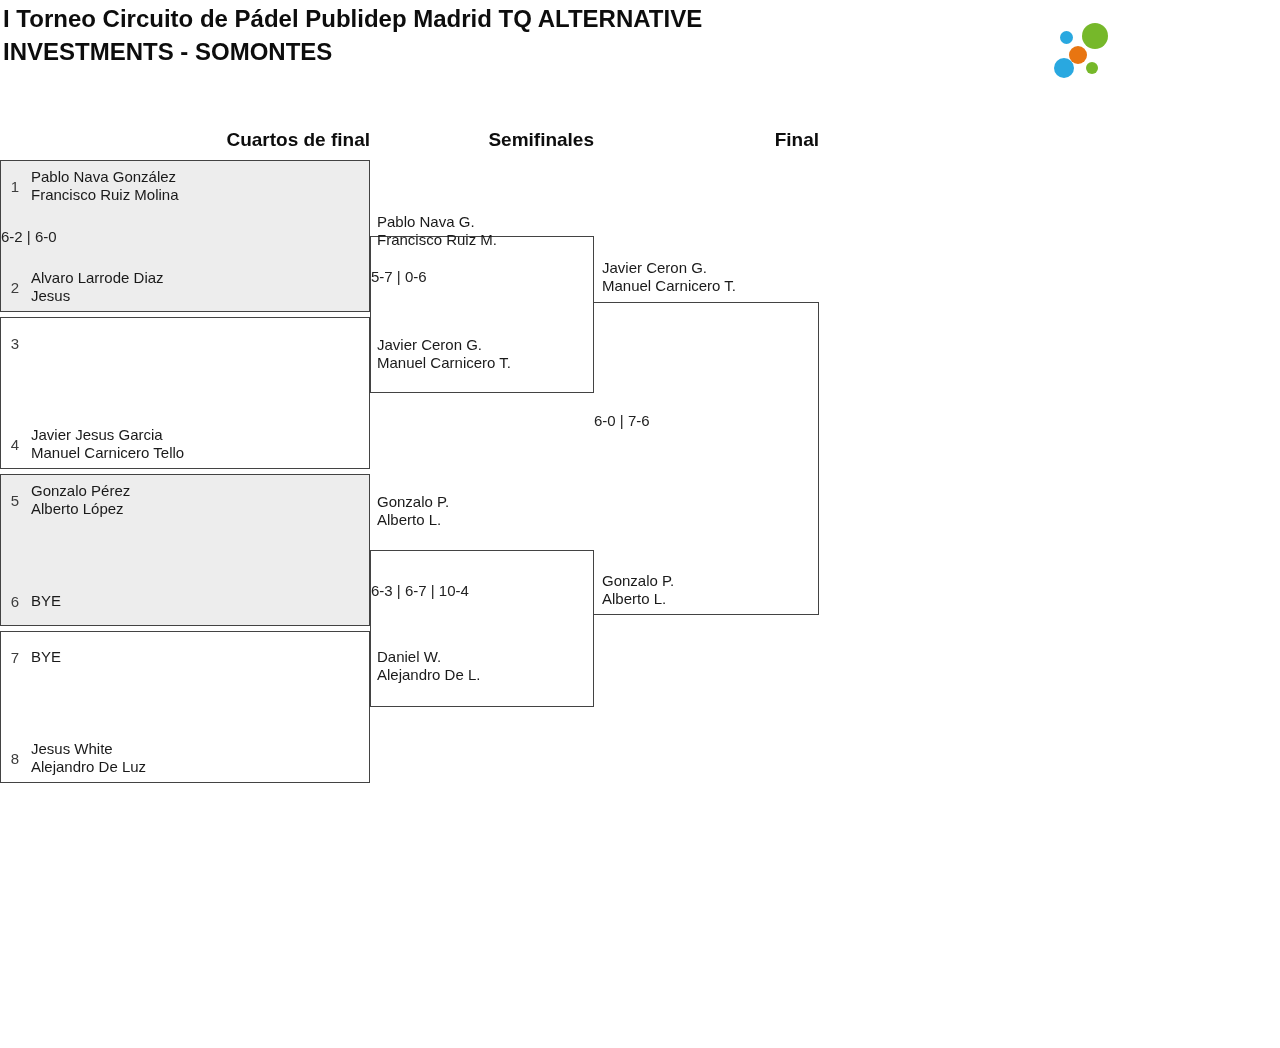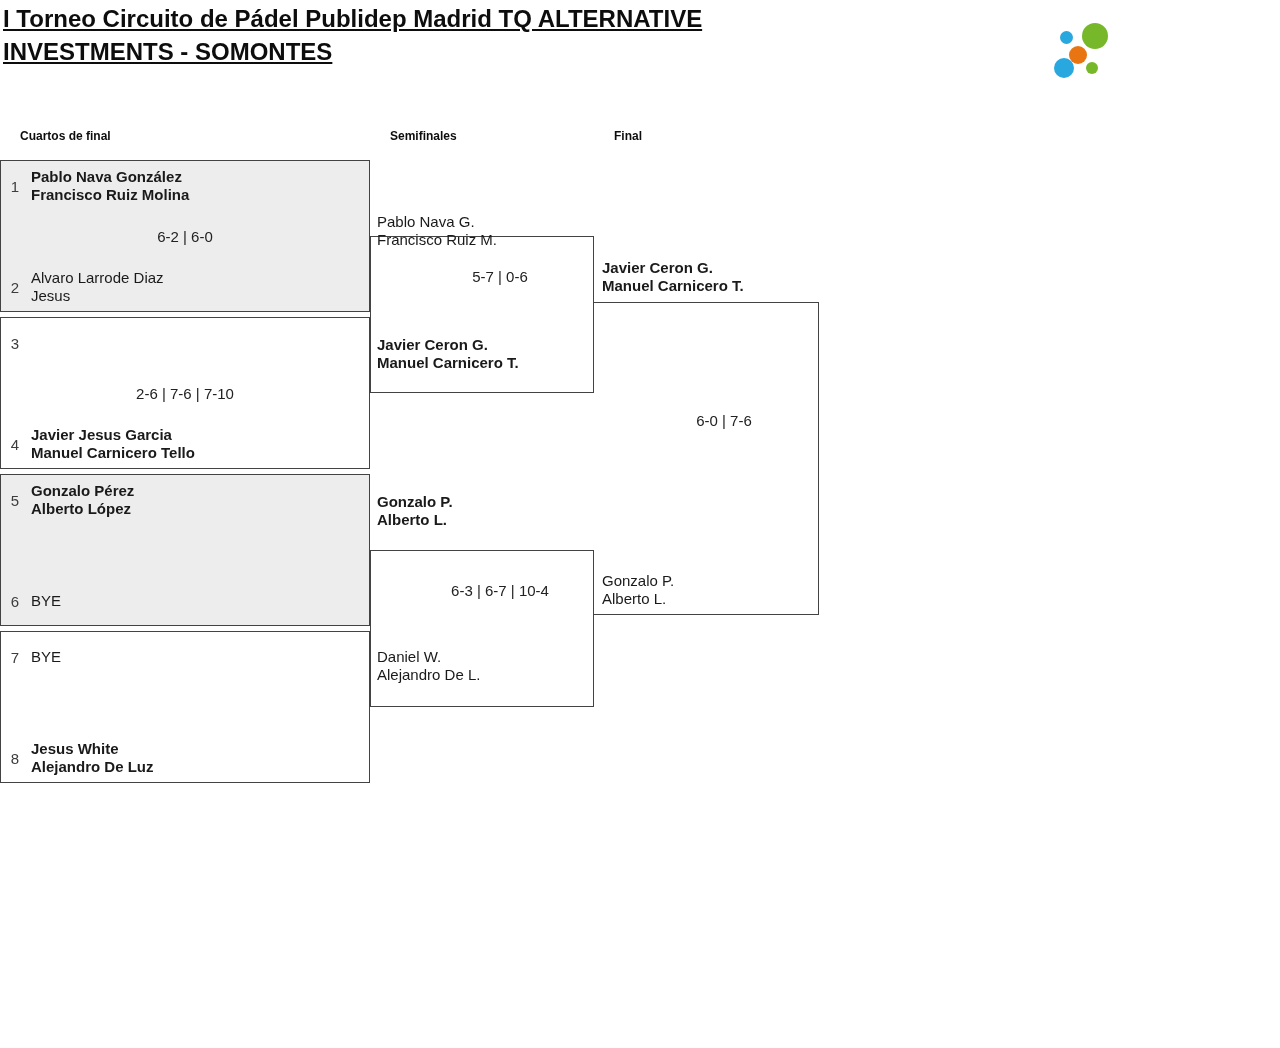--- a/index.html
+++ b/index.html
@@ -2,56 +2,56 @@
 <html><head>
 <meta charset="utf-8">
 <style>
   html,body{margin:0;padding:0;}
   body{
     width:1280px;height:1048px;position:relative;background:#ffffff;
     font-family:"Liberation Sans", sans-serif;color:#131313;overflow:hidden;
   }
   
   .title-block{position:absolute;left:3px;top:2px;width:780px;}
-  .title-block .t1{font-size:24px;line-height:33px;font-weight:700;color:#0d0d0d;text-decoration:underline;}
+  .title-block .t1{font-size:24px;line-height:33px;font-weight:700;color:#0d0d0d;}
   .title-block .t2{font-size:24px;line-height:33px;font-weight:700;color:#0d0d0d;}
   
   .logo{position:absolute;left:1048px;top:14px;width:230px;height:84px;cursor:pointer;}
   .logo .dot{position:absolute;border-radius:50%;}
   .dot-blue-sm {left:12px;top:17px;width:13px;height:13px;background:var(--blue);}
   .dot-green-lg{left:34px;top:9px;width:26px;height:26px;background:var(--green);}
   .dot-orange  {left:21px;top:32px;width:18px;height:18px;background:var(--orange);}
   .dot-blue-lg {left:6px;top:44px;width:20px;height:20px;background:var(--blue);}
   .dot-green-sm{left:38px;top:48px;width:12px;height:12px;background:var(--green);}
   .logo .wordmark{
     position:absolute;left:62px;top:12px;font-size:50px;font-weight:800;
     letter-spacing:-2px;color:var(--green);line-height:1;
   }
   
-  .col-header{position:absolute;top:129px;font-size:12px;font-weight:700;text-align:left;color:#0d0d0d;margin-left:20px;}
+  .col-header{position:absolute;top:129px;font-size:19px;font-weight:700;text-align:right;color:#0d0d0d;}
   .col-header.qf{left:0;width:370px;}
   .col-header.sf{left:370px;width:224px;}
   .col-header.f {left:594px;width:225px;}
   
   .qf-box{position:absolute;left:0;width:370px;height:152px;border:1.5px solid #434343;box-sizing:border-box;}
   .qf-box.shaded{background:#ededed;}
   .qf-box.m1{top:160px;} .qf-box.m2{top:317px;} .qf-box.m3{top:474px;} .qf-box.m4{top:631px;}
   .sf-box{position:absolute;left:370px;width:224px;height:157px;border:1.5px solid #434343;box-sizing:border-box;}
   .sf-box.s1{top:236px;} .sf-box.s2{top:550px;}
   .final-box{position:absolute;left:594px;top:302px;width:225px;height:313px;
     border:1.5px solid #434343;border-left:none;box-sizing:border-box;}
   
   .team-row{position:absolute;left:7px;right:7px;height:38px;display:flex;align-items:center;gap:9px;}
   .team-row.top{top:6px;} .team-row.bottom{bottom:5px;}
   .seed{width:14px;flex:none;text-align:center;font-size:15px;color:#3d3d3d;}
   .players{font-size:15px;line-height:18px;color:#1a1a1a;}
-  .winner .players, .adv-label.winner{font-weight:700;}
-  .score{position:absolute;left:0;right:0;text-align:center;font-size:15px;color:#222;}
+  .winner .players, .adv-label.winner{font-weight:400;}
+  .score{position:absolute;left:0;right:0;font-size:15px;color:#222;}
   .qf-box .score{top:50%;transform:translateY(-50%);}
-  .sf-box .score,.final-box .score{top:calc(50% - 39px);transform:translateY(-50%);padding-left:36px;}
+  .sf-box .score,.final-box .score{top:calc(50% - 39px);transform:translateY(-50%);}
   .adv-label{position:absolute;font-size:15px;line-height:18px;color:#1a1a1a;}
   .adv-label.sf{left:377px;} .adv-label.f{left:602px;}
   .lbl-sf1-t1{top:181px;margin-top:32px;} .lbl-sf1-t2{top:336px;}
   .lbl-sf2-t1{top:493px;} .lbl-sf2-t2{top:648px;}
   .lbl-f-t1{top:259px;}   .lbl-f-t2{top:572px;}
 </style>
 </head>
 <body style="--green: #76b82a; --blue: #29a8e0; --orange: #e87511;">
 
 <div class="title-block">
@@ -85,21 +85,20 @@
       <div>Alvaro Larrode Diaz</div>
       <div>Jesus</div>
     </span>
   </div>
 </div>
 
 <div class="qf-box m2">
   <div class="team-row top">
     <span class="seed">3</span>
   </div>
-  <div class="score">2-6 | 7-6 | 7-10</div>
   <div class="team-row bottom winner">
     <span class="seed">4</span>
     <span class="players">
       <div>Javier Jesus Garcia</div>
       <div>Manuel Carnicero Tello</div>
     </span>
   </div>
 </div>
 
 <div class="qf-box m3 shaded">

